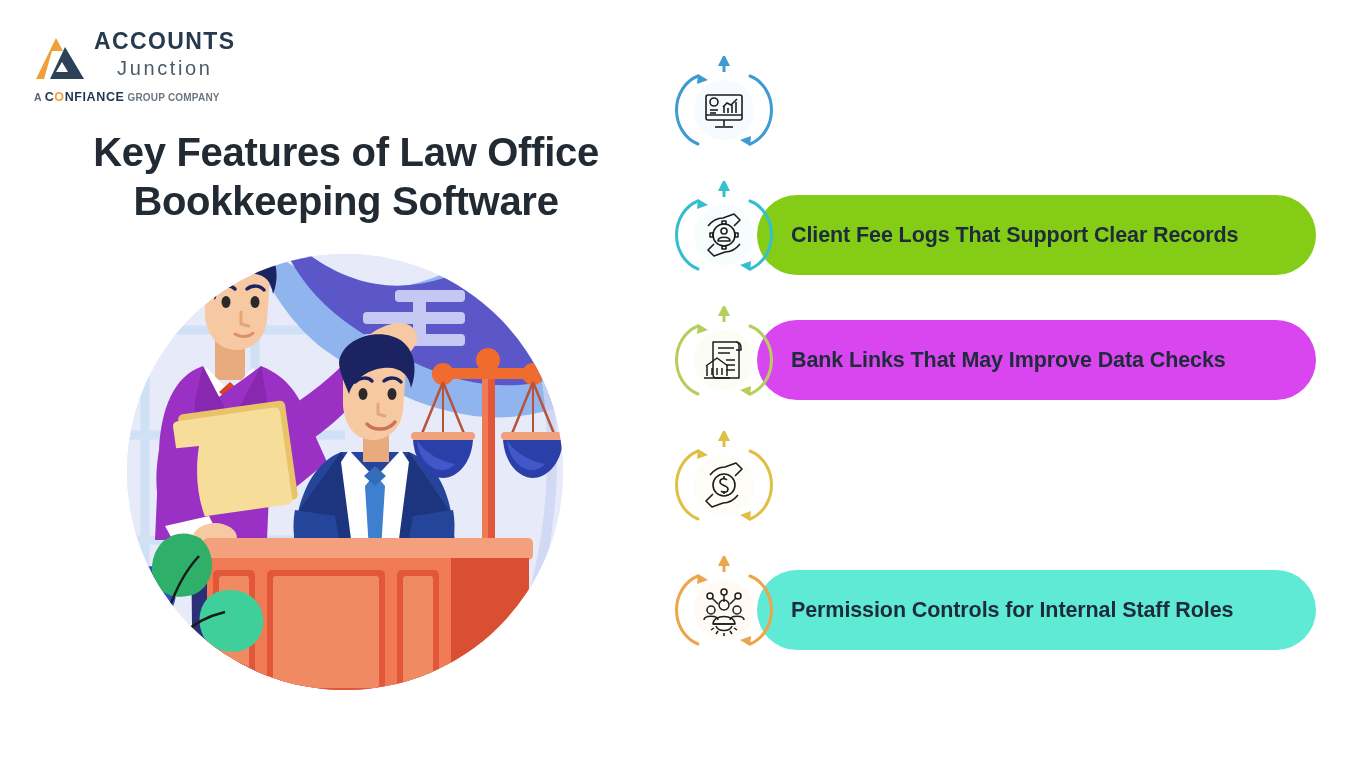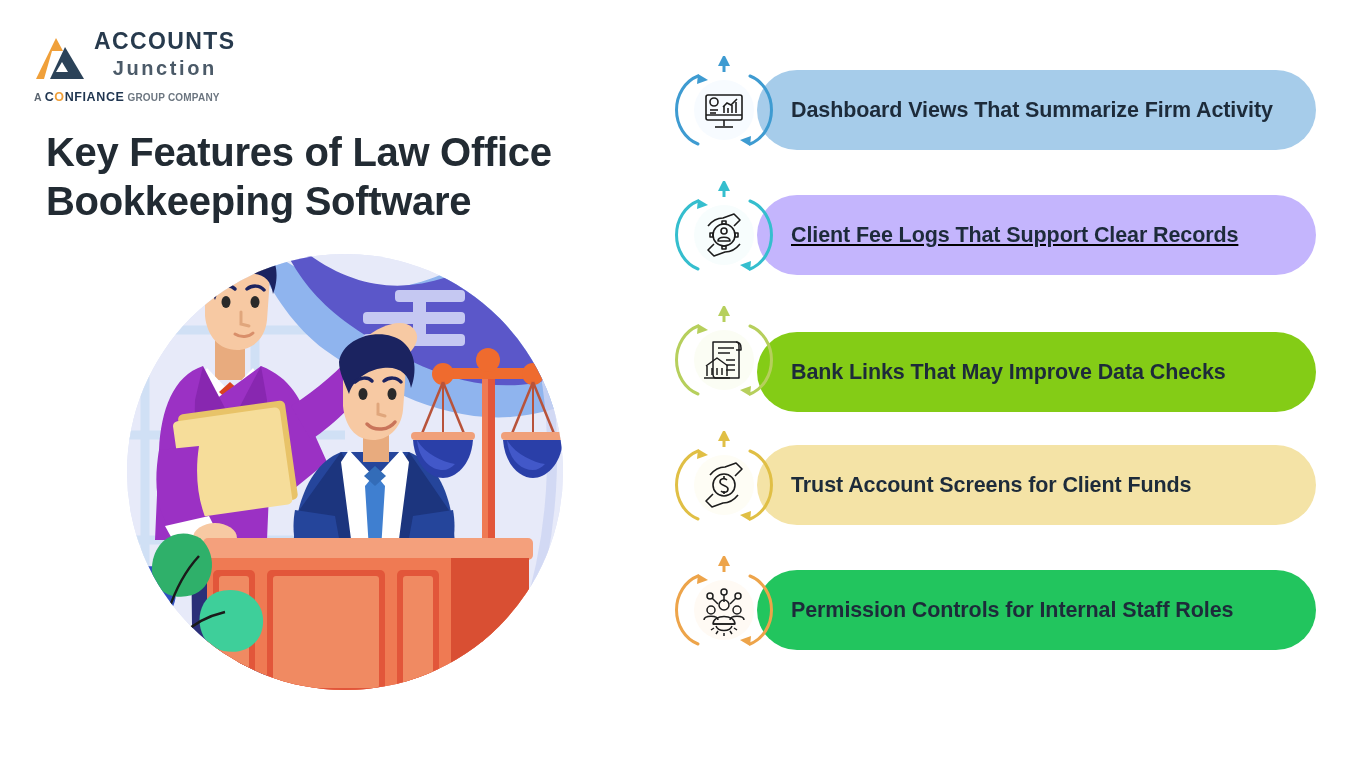--- a/index.html
+++ b/index.html
@@ -13,35 +13,36 @@
 
   
   #logo { position:absolute; left:32px; top:28px; width:230px; height:82px; }
   #logo-mark { position:absolute; left:0; top:4px; width:58px; height:50px; }
   #logo-words { position:absolute; left:62px; top:2px;text-align:center; }
   #logo-accounts {
     font-size:23px; font-weight:700; letter-spacing:1.4px;
     color:#273a4d; line-height:1;
   }
   #logo-junction {
-    font-size:20px; font-weight:700; letter-spacing:2.6px;
+    font-size:20px; font-weight:400; letter-spacing:2.6px;
     color:#4b5a68; line-height:1.25; margin-top:3px;
   }
   #logo-tagline {
     position:absolute; left:2px; top:62px;
     font-size:10.5px; letter-spacing:0.3px; white-space:nowrap;
     color:#5b6570; font-weight:600;
   }
   #logo-tagline .cf { color:#1f3550; font-weight:700; letter-spacing:0.6px; font-size:12.5px; }
   #logo-tagline .cf .o { color:#f0a03a; }
   #logo-tagline .grp { font-size:10px; color:#6c7680; letter-spacing:0.2px;text-align:center; }
 
   
   #heading {
     position:absolute; left:46px; top:128px; width:600px;
+    text-align:center;
     font-size:40px; font-weight:700; line-height:1.22;
     color:#222b33; letter-spacing:-0.3px;
   }
 
   
   #illustration { position:absolute; left:95px; top:240px; width:500px; height:480px; }
   #illustration svg { width:100%; height:100%; display:block; }
 
   
   #features { position:absolute; left:668px; top:62px; width:660px; height:650px; }
@@ -242,23 +243,20 @@
         <path d="M26 440 L106 440 L96 478 L36 478 Z" fill="#ea5a3a"></path>
         <path d="M26 440 L52 440 L46 478 L36 478 Z" fill="#f27a58"></path>
       </g>
     </g>
   </svg>
 </div>
 
 <div id="features">
 
   <div class="feature-row" style="top:0px;">
-    <div class="pill" style="background:#a6ccea;">
-      <span class="pill-text">Dashboard Views That Summarize Firm Activity</span>
-    </div>
     <div class="badge">
       <svg viewBox="0 0 112 108">
 
         <line x1="56" y1="2" x2="56" y2="16" stroke="#3e9bd1" stroke-width="3"></line>
         <path d="M56 -2 L62 10 L50 10 Z" fill="#3e9bd1"></path>
 
         <path d="M30 20 A32 36 0 0 0 30 88" stroke="#3e9bd1" stroke-width="3" fill="none" stroke-linecap="round"></path>
         <path d="M82 20 A32 36 0 0 1 82 88" stroke="#3e9bd1" stroke-width="3" fill="none" stroke-linecap="round"></path>
         <path d="M30 18 L40 24 L29 28 Z" fill="#3e9bd1"></path>
         <path d="M82 90 L72 84 L83 80 Z" fill="#3e9bd1"></path>
@@ -276,21 +274,21 @@
           <line x1="64" y1="57" x2="64" y2="49"></line>
           <line x1="68" y1="57" x2="68" y2="46"></line>
           <line x1="56" y1="64" x2="56" y2="70"></line>
           <line x1="47" y1="71" x2="65" y2="71"></line>
         </g>
       </svg>
     </div>
   </div>
 
   <div class="feature-row" style="top:125px;">
-    <div class="pill" style="background:#c4b5fd;text-decoration:underline;">
+    <div class="pill" style="background:#84cc16;">
       <span class="pill-text">Client Fee Logs That Support Clear Records</span>
     </div>
     <div class="badge">
       <svg viewBox="0 0 112 108">
         <line x1="56" y1="2" x2="56" y2="16" stroke="#35bece" stroke-width="3"></line>
         <path d="M56 -2 L62 10 L50 10 Z" fill="#35bece"></path>
         <path d="M30 20 A32 36 0 0 0 30 88" stroke="#35bece" stroke-width="3" fill="none" stroke-linecap="round"></path>
         <path d="M82 20 A32 36 0 0 1 82 88" stroke="#35bece" stroke-width="3" fill="none" stroke-linecap="round"></path>
         <path d="M30 18 L40 24 L29 28 Z" fill="#35bece"></path>
         <path d="M82 90 L72 84 L83 80 Z" fill="#35bece"></path>
@@ -302,21 +300,21 @@
           <path d="M56 43 l2 0 0 -3 -4 0 0 3 z M56 65 l2 0 0 3 -4 0 0 -3 z
                    M45 54 l0 2 -3 0 0 -4 3 0 z M67 54 l0 2 3 0 0 -4 -3 0 z"></path>
           <circle cx="56" cy="50" r="3"></circle>
           <path d="M50 60 C50 55 62 55 62 60 Z"></path>
         </g>
       </svg>
     </div>
   </div>
 
   <div class="feature-row" style="top:250px;">
-    <div class="pill" style="background:#84cc16;margin-top:12px;">
+    <div class="pill" style="background:#d946ef;">
       <span class="pill-text">Bank Links That May Improve Data Checks</span>
     </div>
     <div class="badge">
       <svg viewBox="0 0 112 108">
         <line x1="56" y1="2" x2="56" y2="16" stroke="#b6cf5c" stroke-width="3"></line>
         <path d="M56 -2 L62 10 L50 10 Z" fill="#b6cf5c"></path>
         <path d="M30 20 A32 36 0 0 0 30 88" stroke="#b6cf5c" stroke-width="3" fill="none" stroke-linecap="round"></path>
         <path d="M82 20 A32 36 0 0 1 82 88" stroke="#b6cf5c" stroke-width="3" fill="none" stroke-linecap="round"></path>
         <path d="M30 18 L40 24 L29 28 Z" fill="#b6cf5c"></path>
         <path d="M82 90 L72 84 L83 80 Z" fill="#b6cf5c"></path>
@@ -335,23 +333,20 @@
           <line x1="44" y1="62" x2="44" y2="69"></line>
           <line x1="49" y1="62" x2="49" y2="69"></line>
           <line x1="54" y1="62" x2="54" y2="69"></line>
           <line x1="36" y1="72" x2="62" y2="72"></line>
         </g>
       </svg>
     </div>
   </div>
 
   <div class="feature-row" style="top:375px;">
-    <div class="pill" style="background:#f4e3a6;">
-      <span class="pill-text">Trust Account Screens for Client Funds</span>
-    </div>
     <div class="badge">
       <svg viewBox="0 0 112 108">
         <line x1="56" y1="2" x2="56" y2="16" stroke="#e0bf45" stroke-width="3"></line>
         <path d="M56 -2 L62 10 L50 10 Z" fill="#e0bf45"></path>
         <path d="M30 20 A32 36 0 0 0 30 88" stroke="#e0bf45" stroke-width="3" fill="none" stroke-linecap="round"></path>
         <path d="M82 20 A32 36 0 0 1 82 88" stroke="#e0bf45" stroke-width="3" fill="none" stroke-linecap="round"></path>
         <path d="M30 18 L40 24 L29 28 Z" fill="#e0bf45"></path>
         <path d="M82 90 L72 84 L83 80 Z" fill="#e0bf45"></path>
         <circle cx="56" cy="54" r="30" fill="#fefdf5"></circle>
         <g stroke="#1d1d1d" stroke-width="1.6" fill="none" stroke-linejoin="round">
@@ -360,21 +355,21 @@
           <circle cx="56" cy="54" r="11"></circle>
           <path d="M59 49 C57 47 52 47 52 51 C52 55 60 54 60 58 C60 62 55 62 53 60"></path>
           <line x1="56" y1="45" x2="56" y2="48"></line>
           <line x1="56" y1="60" x2="56" y2="63"></line>
         </g>
       </svg>
     </div>
   </div>
 
   <div class="feature-row" style="top:500px;">
-    <div class="pill" style="background:#22c55e;">
+    <div class="pill" style="background:#5eead4;">
       <span class="pill-text">Permission Controls for Internal Staff Roles</span>
     </div>
     <div class="badge">
       <svg viewBox="0 0 112 108">
         <line x1="56" y1="2" x2="56" y2="16" stroke="#eda44a" stroke-width="3"></line>
         <path d="M56 -2 L62 10 L50 10 Z" fill="#eda44a"></path>
         <path d="M30 20 A32 36 0 0 0 30 88" stroke="#eda44a" stroke-width="3" fill="none" stroke-linecap="round"></path>
         <path d="M82 20 A32 36 0 0 1 82 88" stroke="#eda44a" stroke-width="3" fill="none" stroke-linecap="round"></path>
         <path d="M30 18 L40 24 L29 28 Z" fill="#eda44a"></path>
         <path d="M82 90 L72 84 L83 80 Z" fill="#eda44a"></path>

